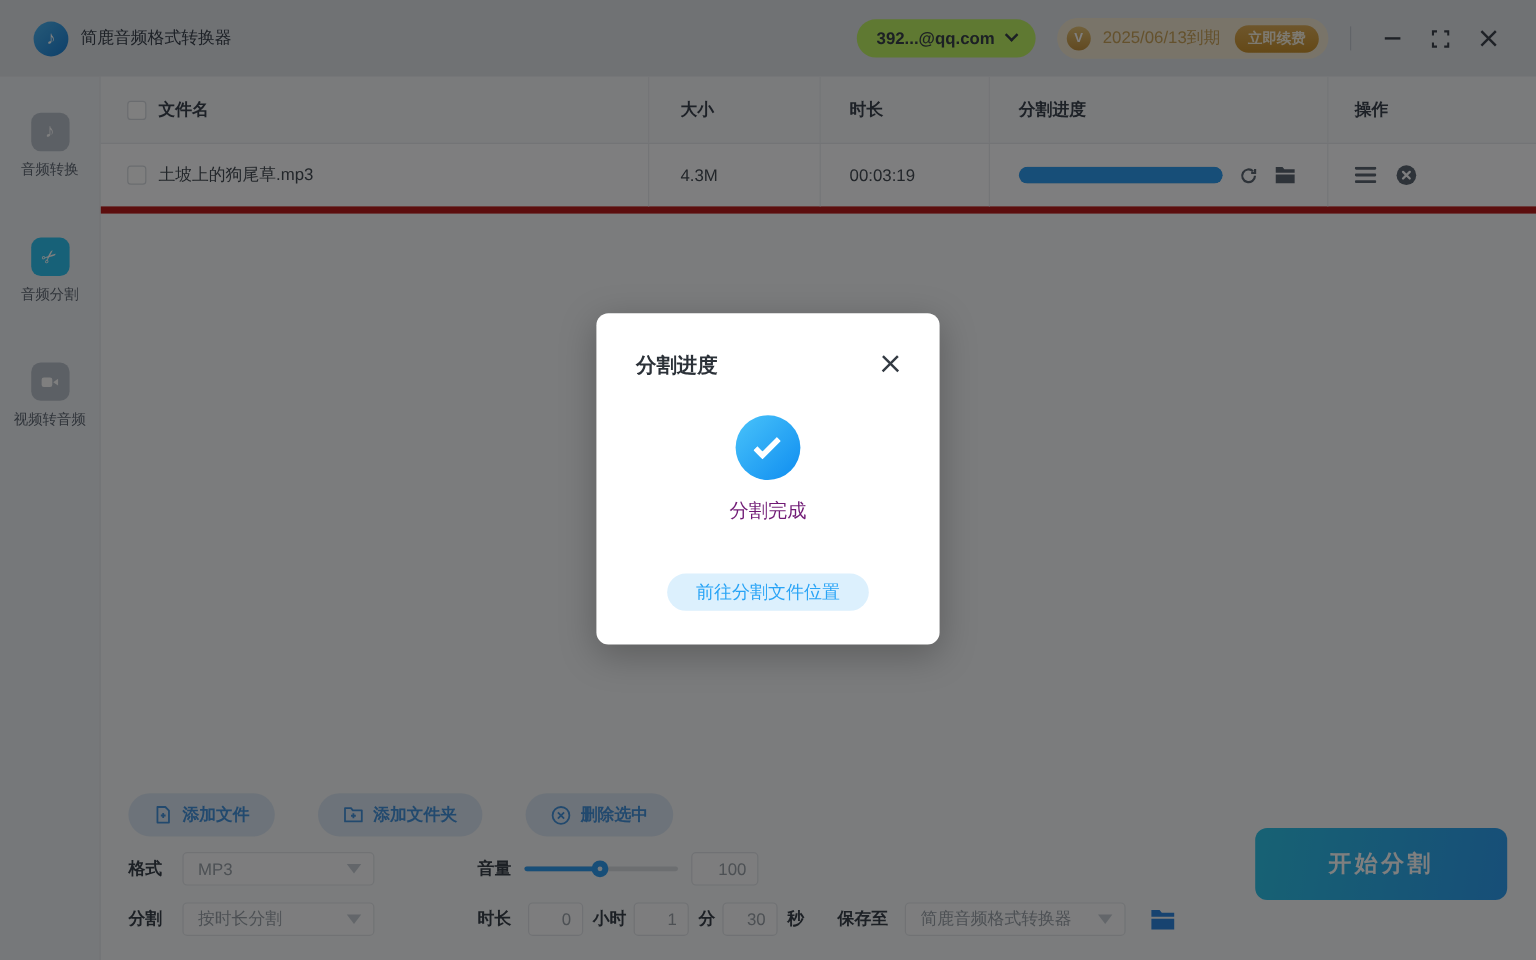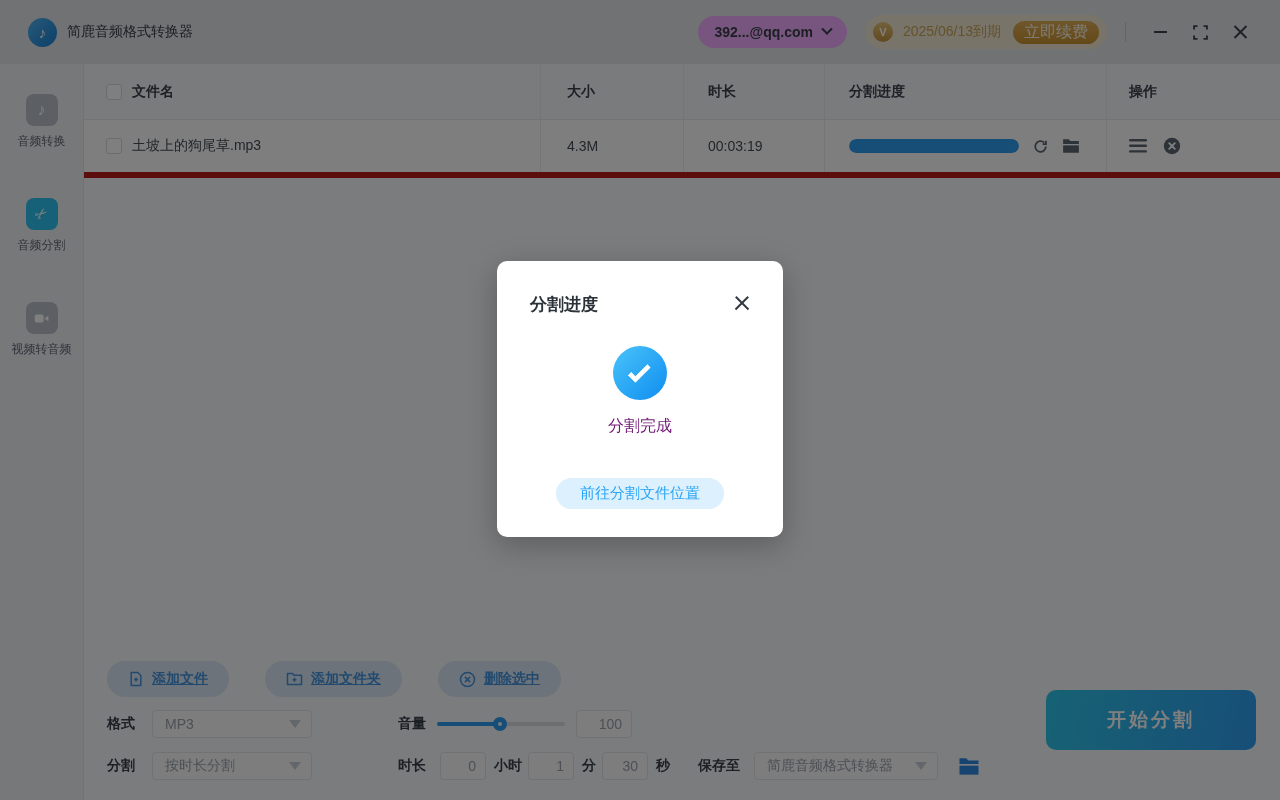--- a/index.html
+++ b/index.html
@@ -7,33 +7,33 @@
     font-family:"Liberation Sans", sans-serif; background:#f6f8fa; }
 
   
   .titlebar { position:absolute; left:0; top:0; width:1280px; height:64px;
     background:#e0e4e9; display:flex; align-items:center; padding:0 20px; z-index:1; }
   .logo { width:29px; height:29px; border-radius:50%; margin-left:8px;
     background:linear-gradient(135deg,#4db4f0,#1b7fd4); color:#fff;
     display:flex; align-items:center; justify-content:center; font-size:15px; }
   .app-title { margin-left:10px; font-size:14px; color:#39414c; }
   .tb-spacer { flex:1; }
-  .account-pill { height:32px; border-radius:16px; background:#f0abfc;
+  .account-pill { height:32px; border-radius:16px; background:#bef264;
     display:flex; align-items:center; padding:0 16px; font-size:14px; font-weight:bold;
     color:#39404a; cursor:pointer; }
   .chev { width:8px; height:8px; border-right:2px solid #39404a; border-bottom:2px solid #39404a;
     transform:rotate(45deg) translate(-2px,-2px); margin-left:10px; }
   .vip-box { height:34px; border-radius:17px; background:#f3e9d2; display:flex;
     align-items:center; padding:0 8px 0 8px; margin-left:18px; }
   .medal { width:20px; height:20px; border-radius:50%; background:linear-gradient(180deg,#e4c277,#c39341);
     color:#fff; font-size:11px; font-weight:bold; display:flex; align-items:center; justify-content:center; }
   .vip-date { font-size:14px; color:#c9a35a; margin:0 12px 0 10px; }
   .renew-btn { height:23px; border-radius:12px; padding:0 11px; border:none; cursor:pointer;
-    background:linear-gradient(180deg,#ddad58,#c9922f); color:#fbf4e2; font-size:16px;
-    font-family:inherit; display:flex; align-items:center; }
+    background:linear-gradient(180deg,#ddad58,#c9922f); color:#fbf4e2; font-size:12px;
+    font-family:inherit; display:flex; align-items:center;font-weight:bold; }
   .win-sep { width:1px; height:20px; background:#c2c8d0; margin:0 14px 0 18px; }
   .win-btn { width:40px; height:40px; display:flex; align-items:center; justify-content:center;
     cursor:pointer; color:#3c434d; }
   .min-glyph { width:13px; height:2px; background:#3c434d; }
   .close-glyph { position:relative; width:15px; height:15px; }
   .close-glyph::before,.close-glyph::after { content:""; position:absolute; left:-1px; top:6.5px;
     width:17px; height:2px; background:#3c434d; }
   .close-glyph::before { transform:rotate(45deg);} .close-glyph::after { transform:rotate(-45deg);}
 
   
@@ -65,21 +65,21 @@
   .pfill { height:100%; border-radius:7px; background:#2e9cf0; }
   .ptext { position:absolute; inset:0; display:flex; align-items:center; justify-content:center;
     font-size:11px; color:#eaf4fd;margin-top:36px; }
   .row-ic { color:#5c6673; margin-left:13px; cursor:pointer; display:flex; }
   .ops-ic { color:#5c6673; cursor:pointer; display:flex; margin-right:16px; }
 
   
   .toolbar { position:absolute; left:23px; top:597px; display:flex; gap:36px; }
   .tool-btn { height:36px; border-radius:18px; background:#dbe7f4; border:none; cursor:pointer;
     display:flex; align-items:center; padding:0 21px; font-family:inherit;
-    font-size:14px; font-weight:bold; color:#4493dc;text-decoration:underline; }
+    font-size:14px; font-weight:bold; color:#4493dc; }
   .tool-btn svg { margin-right:8px; }
   .set-row { position:absolute; left:23px; display:flex; align-items:center; height:28px; }
   .row1 { top:646px; } .row2 { top:688px; }
   .set-label { font-size:14px; font-weight:bold; color:#39414b; white-space:nowrap; }
   .select { height:28px; border-radius:4px; background:#fafbfc; border:1px solid #e2e5e9;
     display:flex; align-items:center; padding:0 12px; font-size:14px; color:#9aa1a9;
     cursor:pointer; position:relative; }
   .sel-format,.sel-split { width:160px; margin-left:17px; }
   .sel-save { width:184px; margin-left:14px; }
   .tri { position:absolute; right:10px; width:0; height:0;

